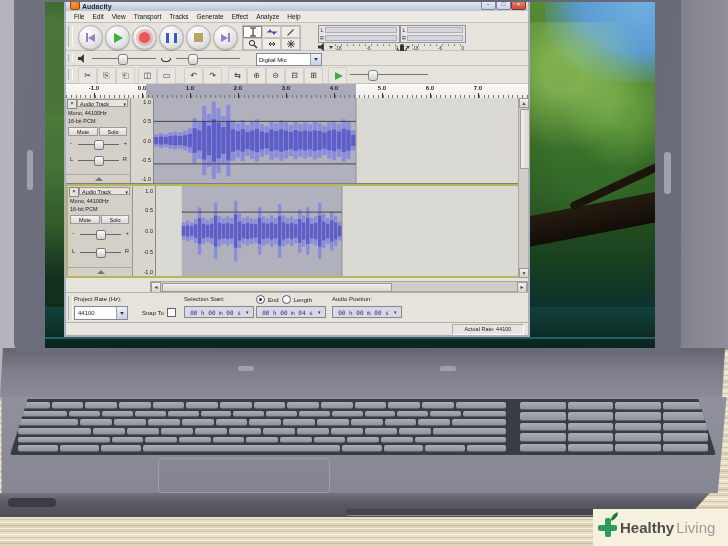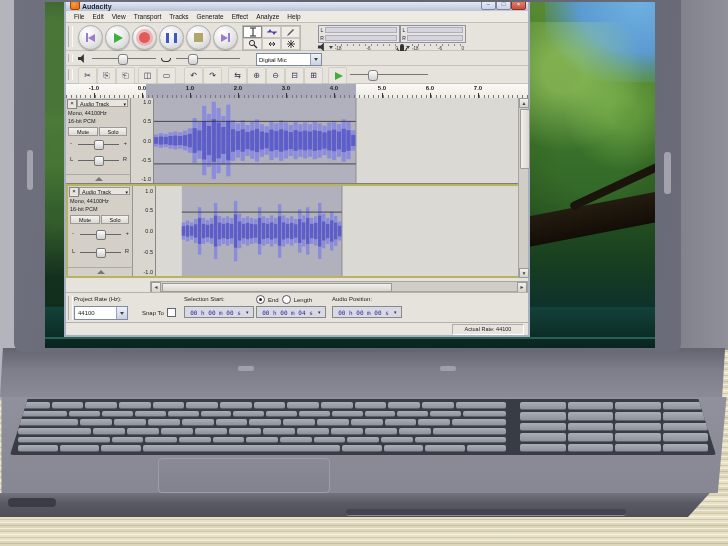--- a/index.html
+++ b/index.html
@@ -796,13 +796,23 @@
         </div>
       </div>
 
       <div class="abs" id="statusbar">
         <span id="ratecell">Actual Rate: 44100</span>
       </div>
 
     </div>
   </div>
 
+  <div class="abs" id="watermark">
+    <span id="hlplus">
+        <span class="pv"></span>
+        <span class="ph"></span>
+        <span class="leaf"></span>
+      </span>
+    <span id="wmtext">
+      <span id="wmbold">Healthy</span><span id="wmlight">Living</span>
+    </span>
+  </div>
 </div>
 
 </body></html>

